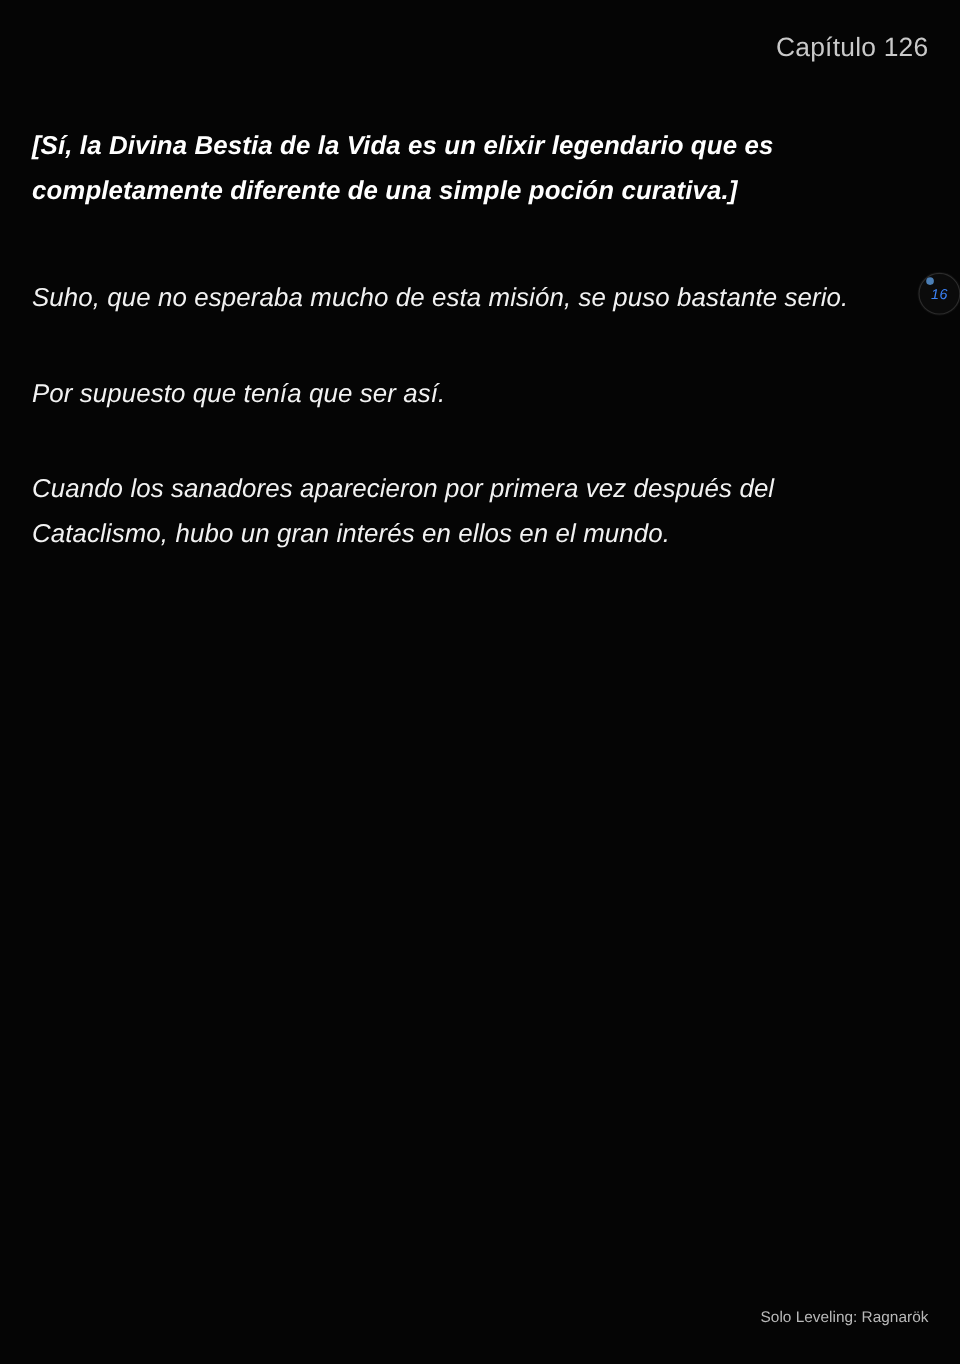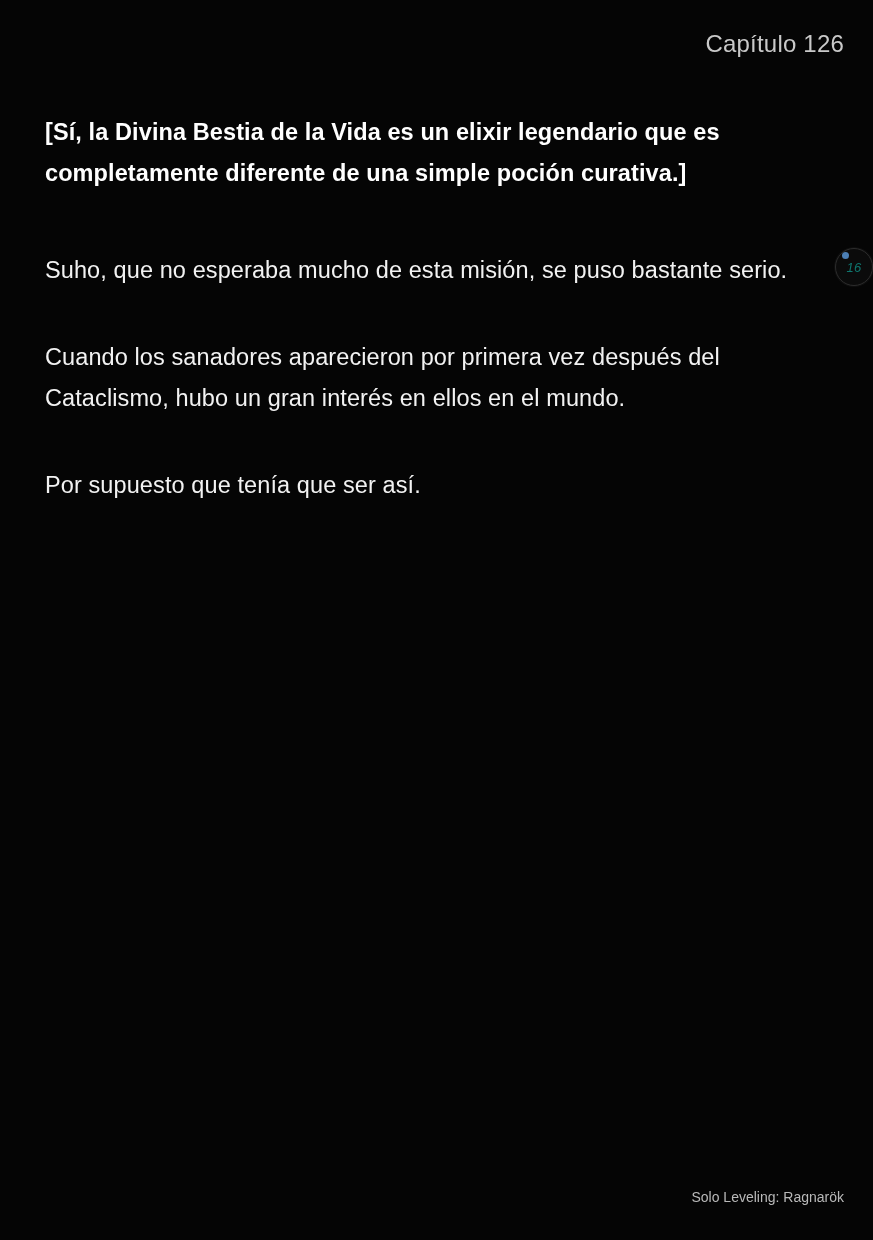--- a/index.html
+++ b/index.html
@@ -40,22 +40,23 @@
     position: absolute;
     left: 29px;
     right: 45px;
     top: 112px;
   }
 
   .para {
     font-size: 23.5px;
     line-height: 41px;
     color: #f2f2f2;
-    margin: 0 0 46px 16px;
+    margin: 0 0 46px 0;
     letter-spacing: 0.1px;
+    font-style: italic;
   }
 
   .para.bold {
     font-weight: bold;
     color: #ffffff;
     margin-bottom: 56px;
   }
 
   
   .footer {
@@ -80,21 +81,21 @@
     width: 36px;
     height: 36px;
     border-radius: 50%;
     background: #0b0b0b;
     border: 1px solid #2c2c2c;
     box-shadow: 0 0 0 1px rgba(255,255,255,0.04);
     display: flex;
     align-items: center;
     justify-content: center;
     font-size: 13px;
-    color: #0f766e;
+    color: #3b82f6;
     letter-spacing: 0.3px;
     font-style: italic;
   }
   .progress-badge .dot {
     position: absolute;
     top: 3px;
     left: 6px;
     width: 7px;
     height: 7px;
     border-radius: 50%;
@@ -109,21 +110,21 @@
   <div class="chapter-header">Capítulo 126</div>
 
   <div class="progress-badge">
     <span class="dot"></span>
     <span>16</span>
   </div>
 
   <div class="content">
     <p class="para bold">[Sí, la Divina Bestia de la Vida es un elixir legendario que es completamente diferente de una simple poción curativa.]</p>
     <p class="para">Suho, que no esperaba mucho de esta misión, se puso bastante serio.</p>
+    <p class="para">Por supuesto que tenía que ser así.</p>
     <p class="para">Cuando los sanadores aparecieron por primera vez después del Cataclismo, hubo un gran interés en ellos en el mundo.</p>
-    <p class="para">Por supuesto que tenía que ser así.</p>
   </div>
 
   <div class="footer">
     <span>Solo Leveling: Ragnarök</span>
   </div>
 
 </div>
 
 </body></html>

